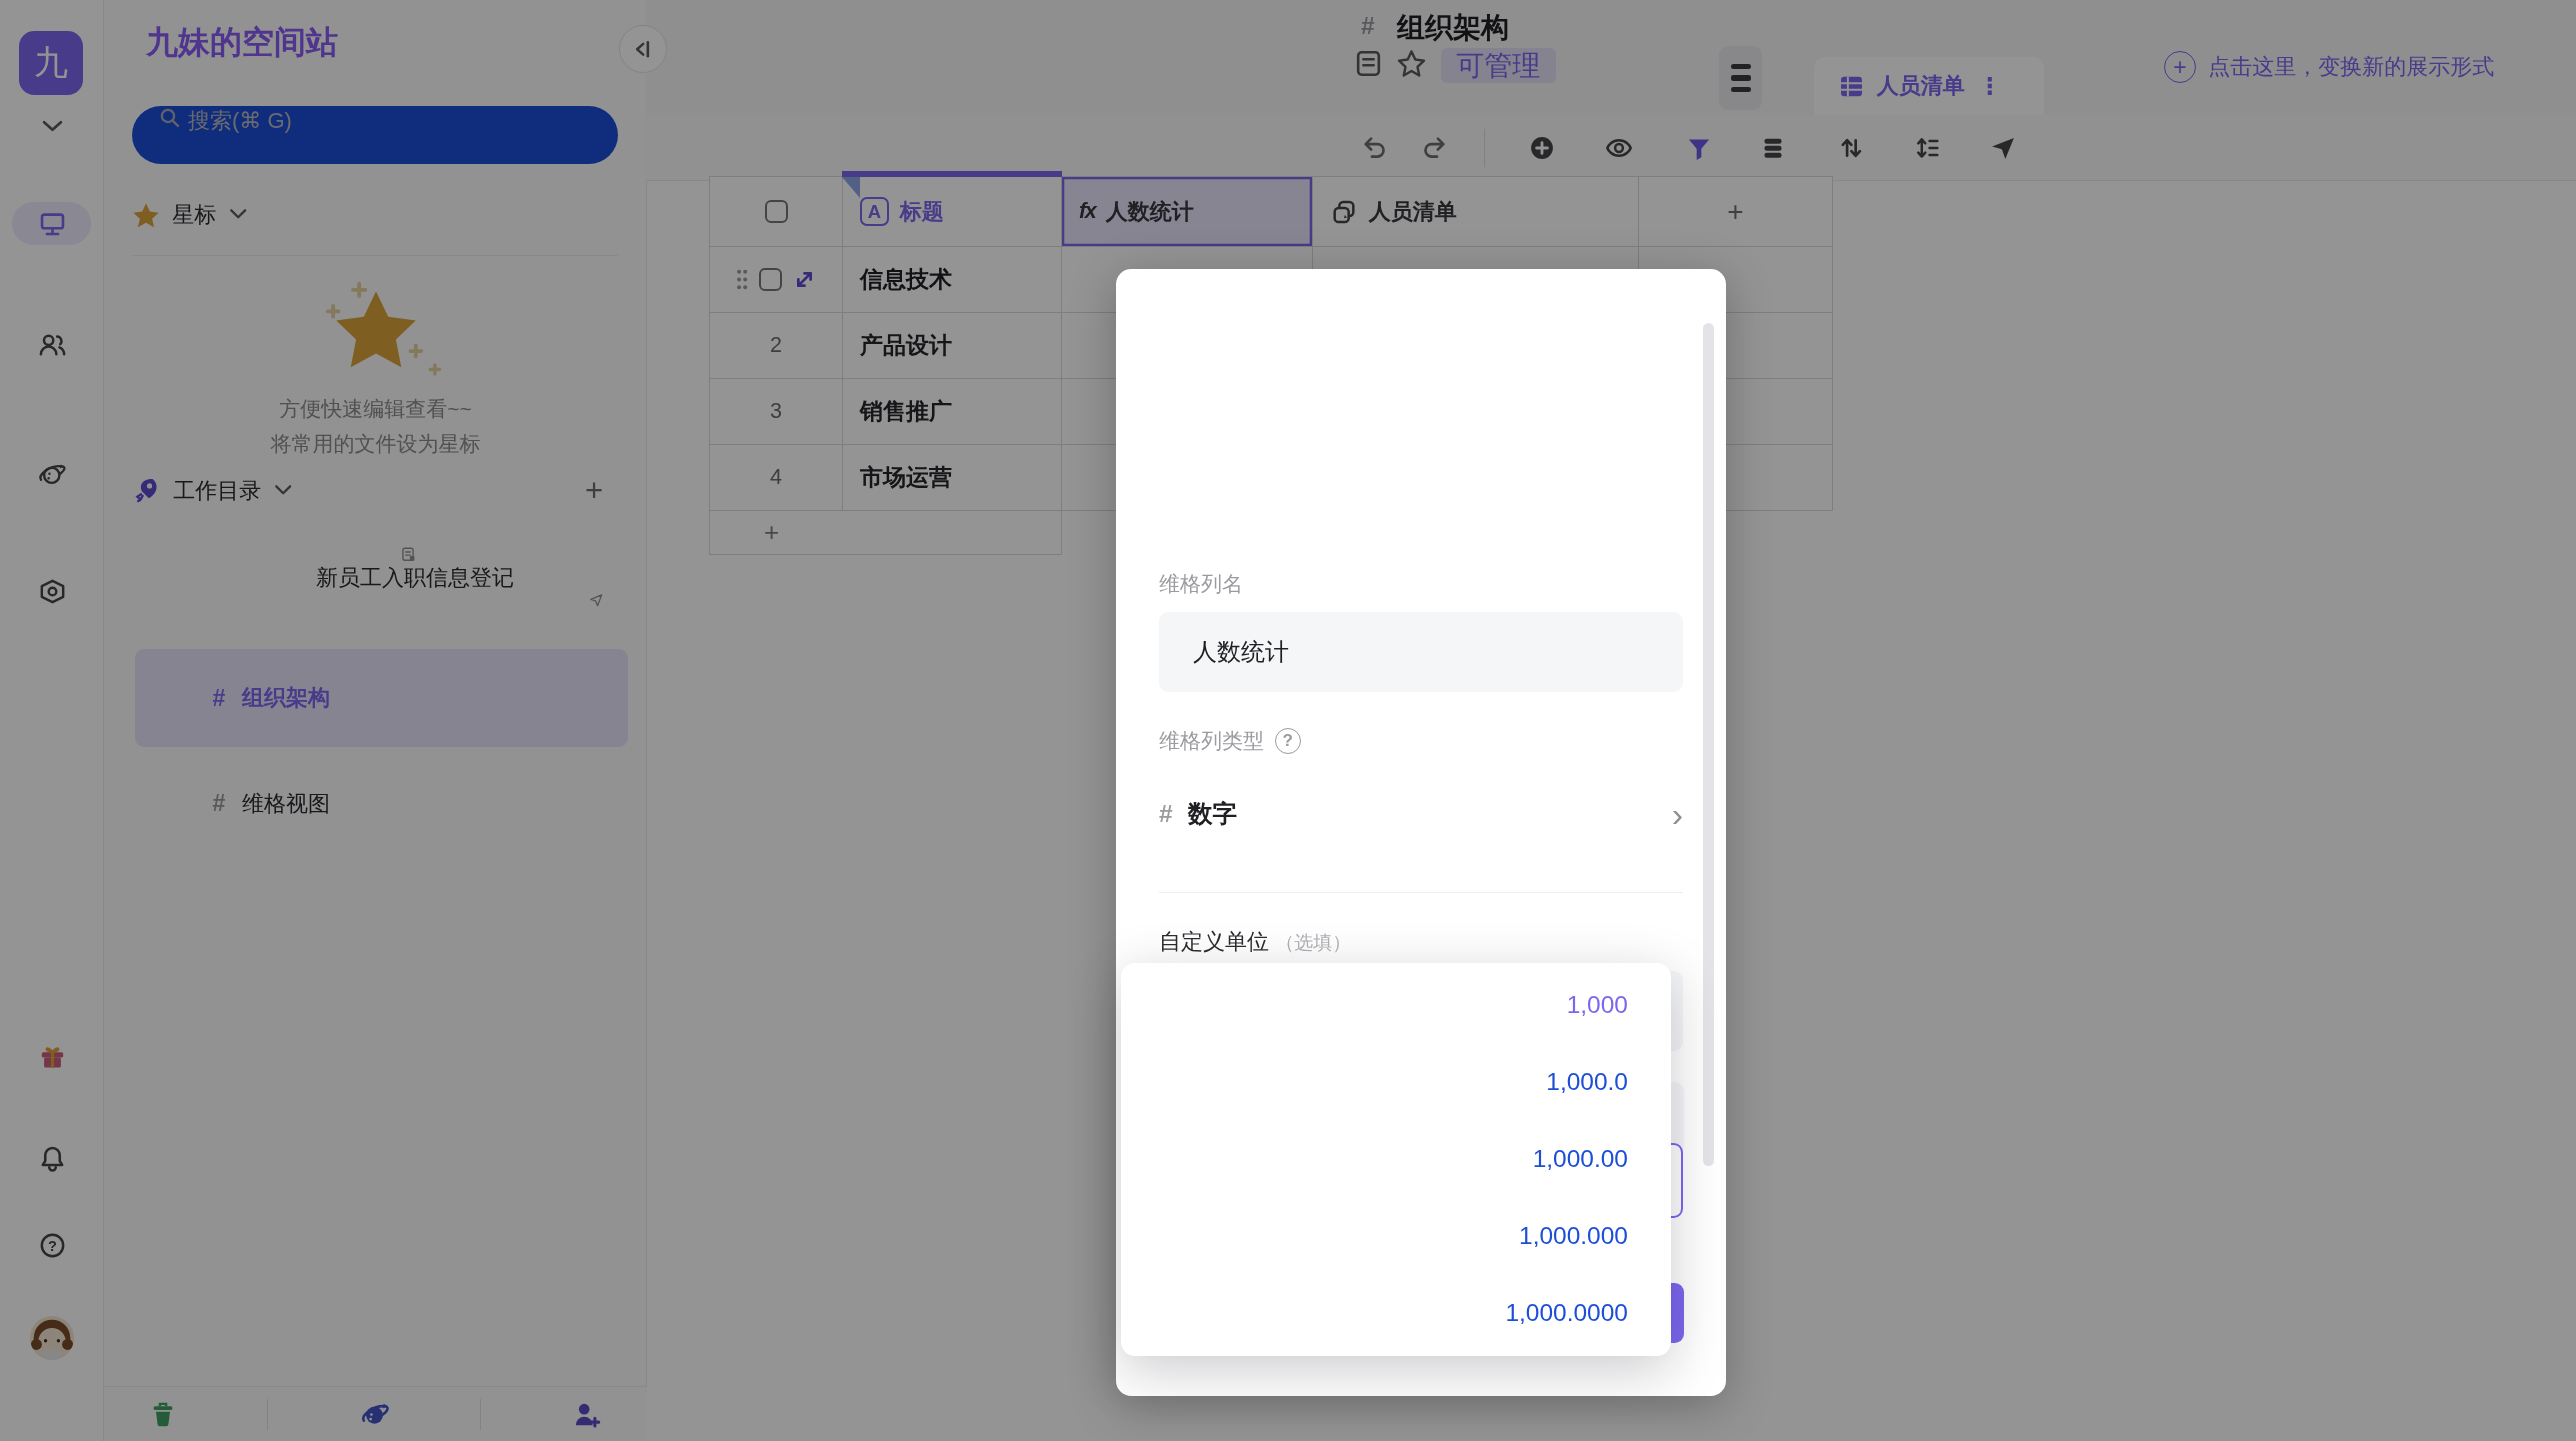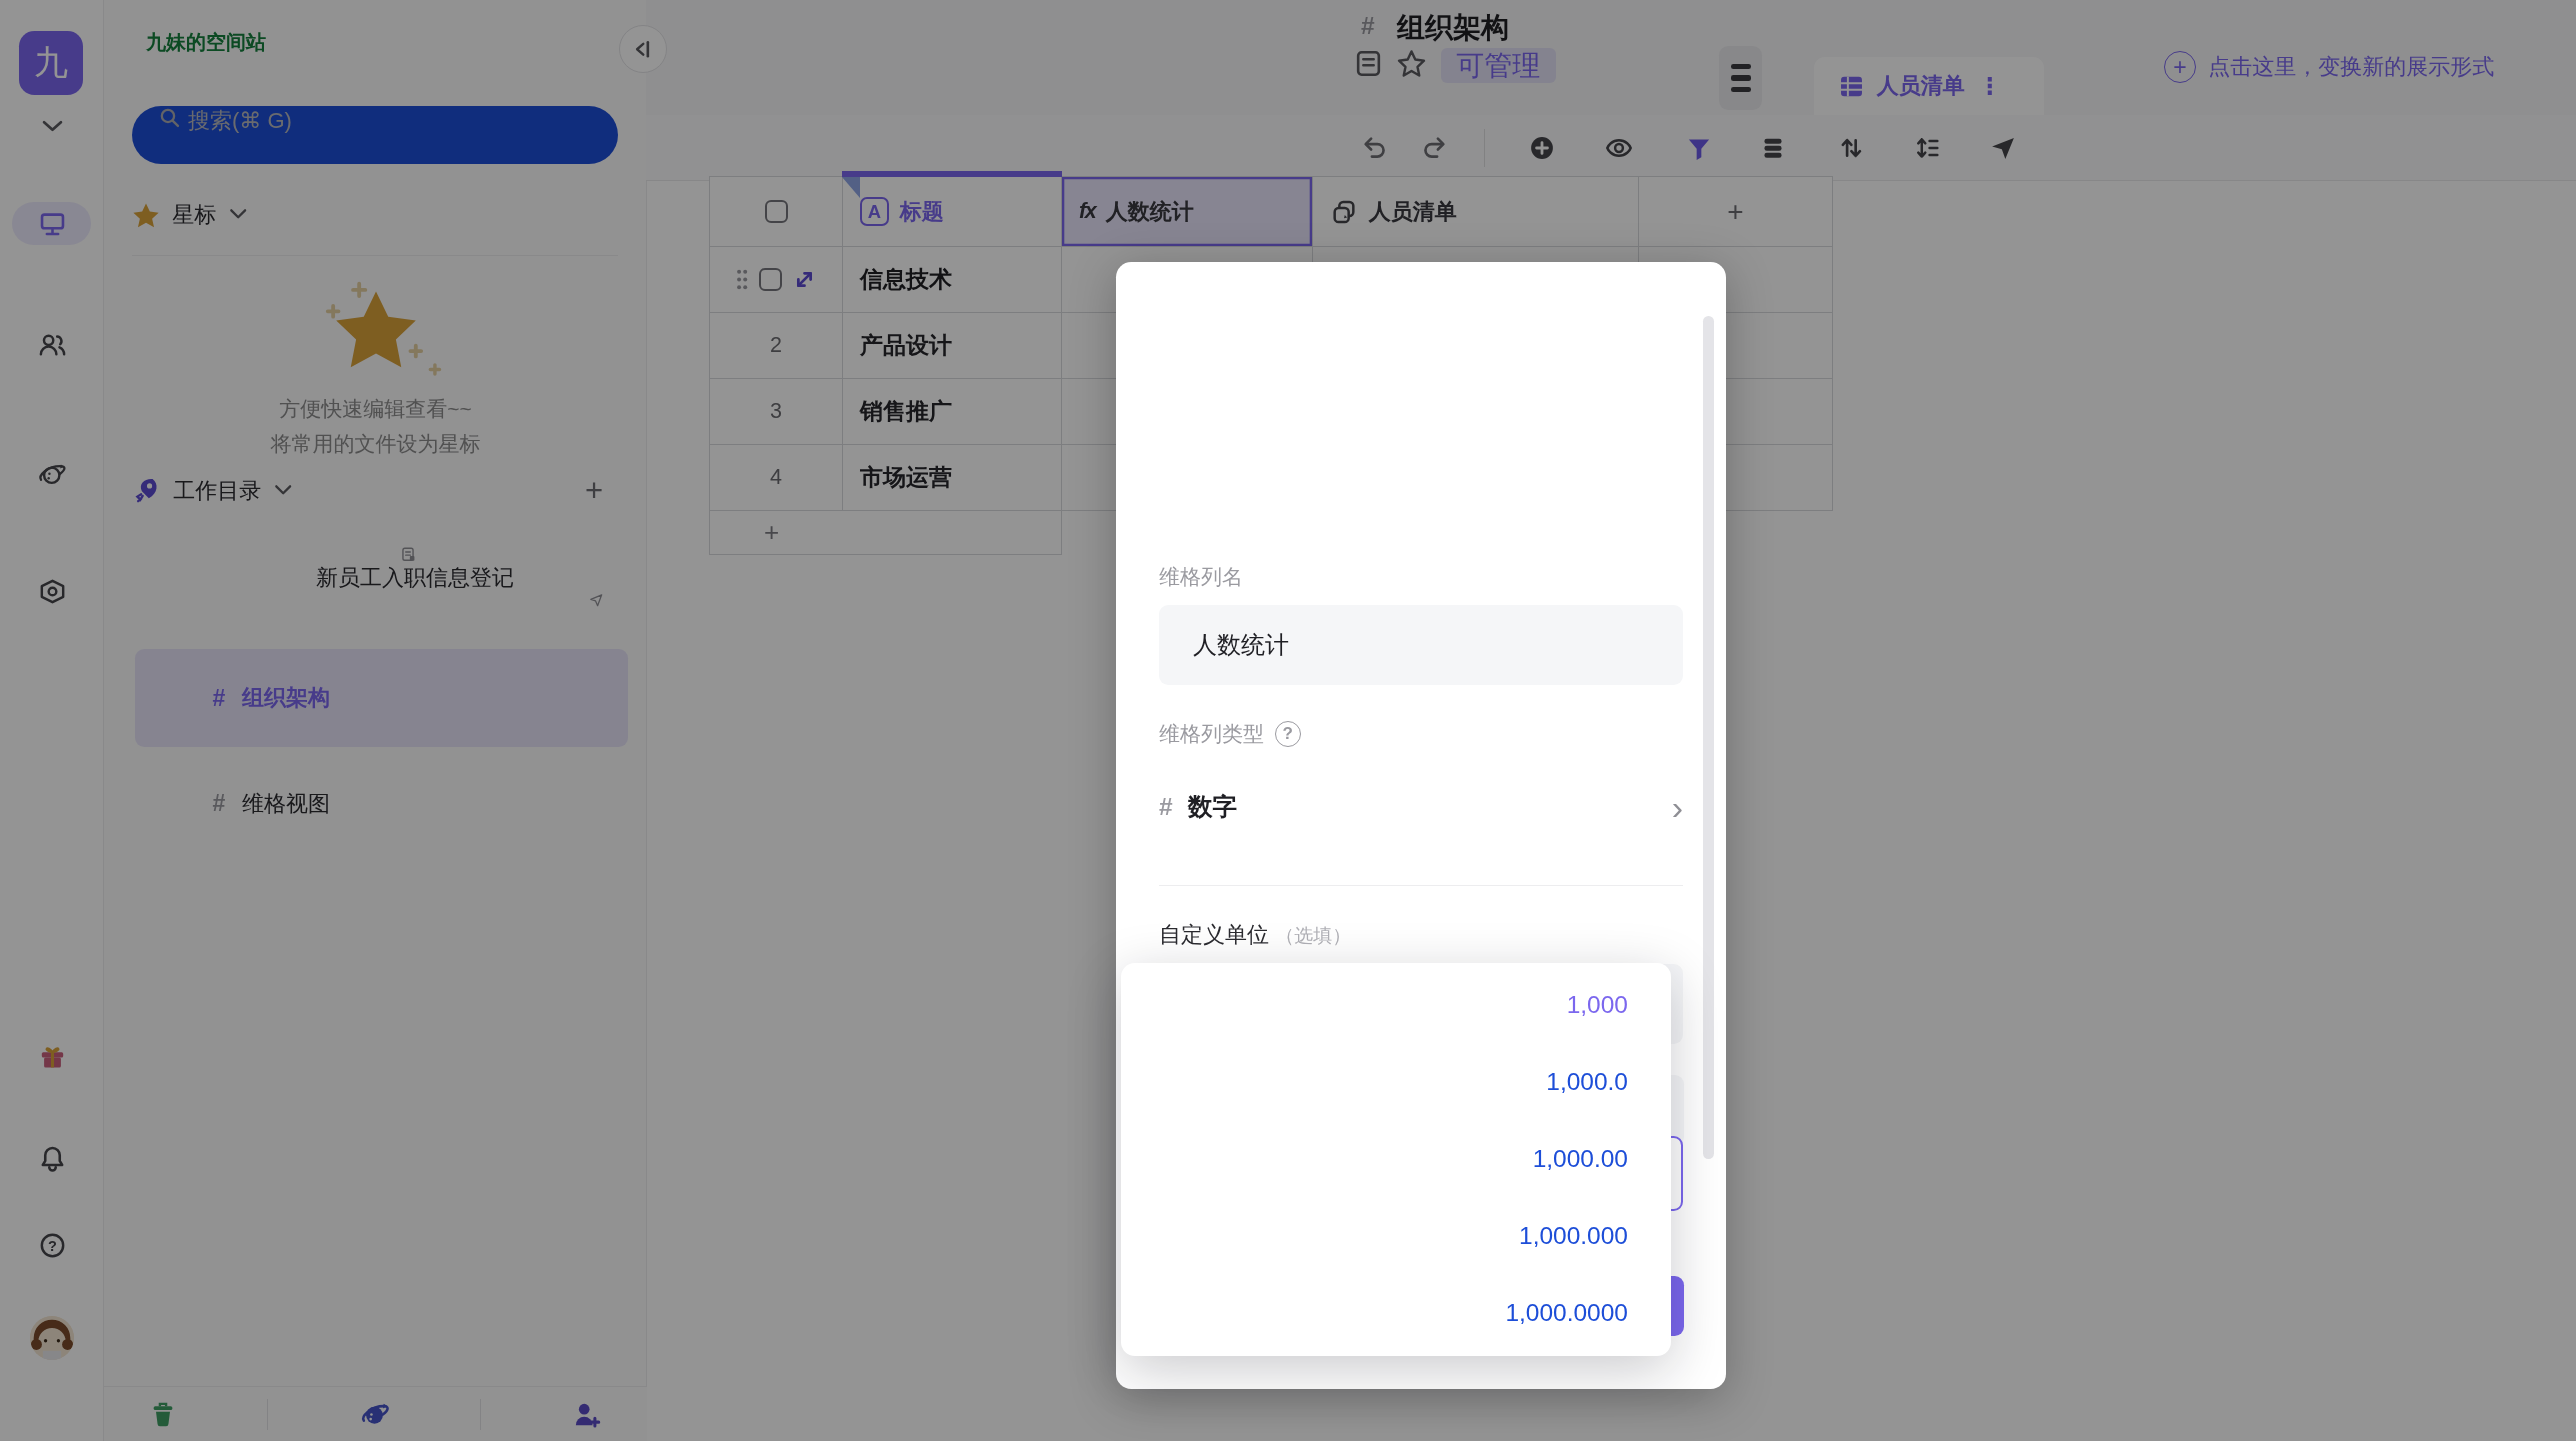--- a/index.html
+++ b/index.html
@@ -16,21 +16,21 @@
   
   .rail{position:absolute;left:0;top:0;width:104px;height:1441px;background:#fff;border-right:0.8px solid #ececee;}
   .rail-logo{position:absolute;left:19px;top:31px;width:64px;height:64px;border-radius:15.3px;background:var(--accent);
     color:#fff;font-size:34px;display:flex;align-items:center;justify-content:center;}
   .rail-item{position:absolute;left:0;width:104px;height:55px;display:flex;align-items:center;justify-content:center;}
   .rail-pill{position:absolute;left:12.3px;top:6.1px;width:79px;height:43px;border-radius:21.5px;background:rgba(123,103,238,.14);}
   .avatar{border-radius:50%;overflow:hidden;background:#f3e6d2;}
 
   
   .sidebar{position:absolute;left:104px;top:0;width:543px;height:1441px;background:#fbfbfc;border-right:0.8px solid #ececee;}
-  .sb-title{position:absolute;left:42px;top:29px;font-size:20px;font-weight:700;color:#15803d;}
+  .sb-title{position:absolute;left:42px;top:21px;font-size:32px;font-weight:700;color:#8b5cf6;}
   .collapse-btn{position:absolute;left:515px;top:23px;width:48px;height:48px;border-radius:50%;background:#fff;border:0.8px solid #e3e3e6;
     display:flex;align-items:center;justify-content:center;z-index:3;}
   .search-box{position:absolute;left:28px;top:106px;width:486px;height:58px;border-radius:29px;background:#1d4ed8;
     display:flex;padding-left:26px;gap:7px;color:var(--gray2);font-size:22px;}
   .sec-row{position:absolute;left:28px;width:488px;height:49px;display:flex;align-items:center;gap:12.3px;font-size:22px;color:#2b2b30;}
   .sb-divider{position:absolute;left:28px;width:486px;height:0.8px;background:#ececee;}
   .empty-wrap{position:absolute;left:0;top:276px;width:543px;text-align:center;}
   .empty-text{font-size:21px;color:var(--gray);line-height:35px;}
   .tree-item{position:absolute;left:31px;width:493px;height:61px;border-radius:9.2px;display:flex;align-items:center;font-size:22px;color:#2b2b30;}
   .tree-item.active{background:rgba(123,103,238,.15);color:var(--accent);font-weight:700;}
@@ -79,21 +79,21 @@
   .rtitle{font-weight:600;color:#26262b;}
   .addrow{width:353px;height:44px;border:0.8px solid var(--line);border-top:none;display:flex;align-items:center;padding-left:54px;
     font-size:26px;color:#7d7d83;background:#fff;}
   .aicon{width:29px;height:29px;border:2.3px solid var(--accent);border-radius:7px;color:var(--accent);font-size:18.4px;font-weight:700;
     display:flex;align-items:center;justify-content:center;}
   .fxicon{font-style:italic;font-weight:700;font-size:21.5px;color:#3a3a40;letter-spacing:-1.5px;}
   .th-title{color:var(--accent);}
 
   
   .overlay{position:absolute;inset:0;background:rgba(0,0,0,0.42);z-index:50;}
-  .modal{position:absolute;left:1116px;top:262px;width:610px;height:1127px;background:#fff;border-radius:15.3px;
+  .modal{position:absolute;left:1116px;top:269px;width:610px;height:1127px;background:#fff;border-radius:15.3px;
     box-shadow:0 9.2px 46px rgba(0,0,0,.25);z-index:60;}
   .m-label{position:absolute;left:43px;font-size:21px;color:#9a9aa0;}
   .m-label-dark{position:absolute;left:43px;font-size:22px;color:#2b2b30;}
   .m-input{position:absolute;left:43px;width:524px;height:80px;border-radius:9.2px;background:var(--field);
     display:flex;align-items:center;padding-left:34px;font-size:24px;color:#1f1f24;}
   .m-input.placeholder{color:#b9b9bf;}
   .type-row{position:absolute;left:43px;top:506px;width:524px;height:77px;display:flex;align-items:center;gap:15.3px;}
   .m-div{position:absolute;left:43px;top:623px;width:524px;height:0.8px;background:var(--line-soft);}
   .toggle{position:absolute;left:416px;top:823px;width:58px;height:34px;border-radius:17px;background:var(--accent);}
   .toggle .knob{position:absolute;right:3.1px;top:3.1px;width:28px;height:28px;border-radius:50%;background:#fff;}

